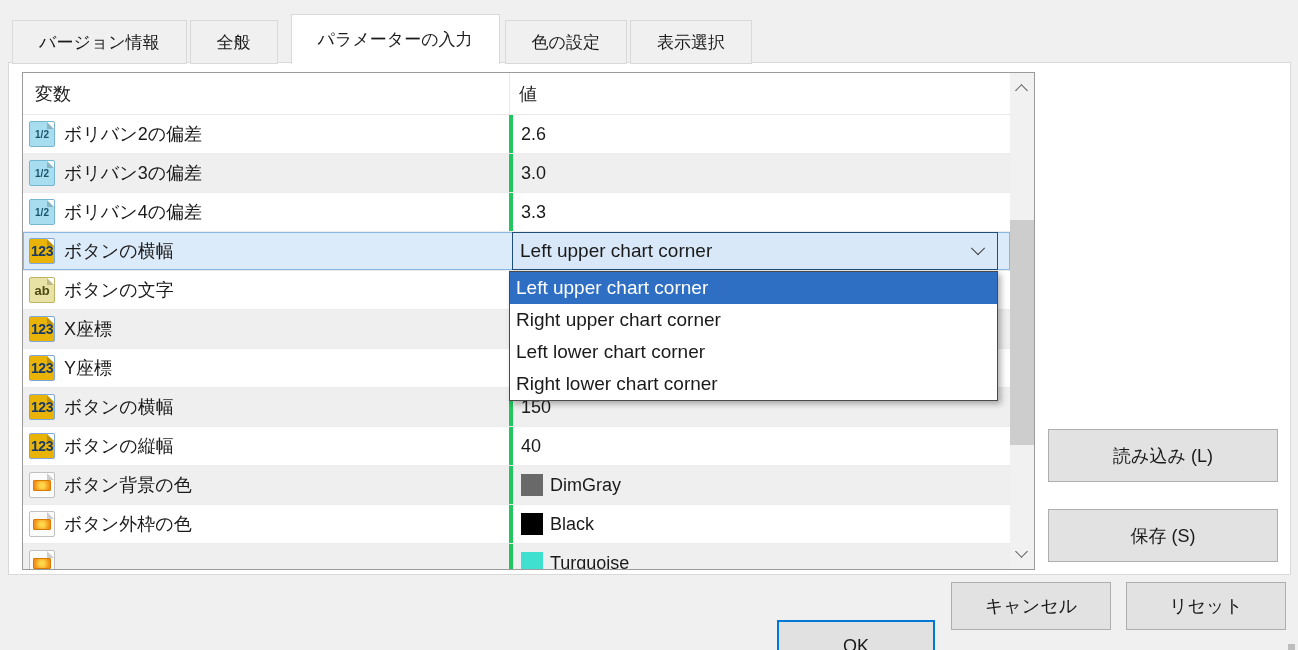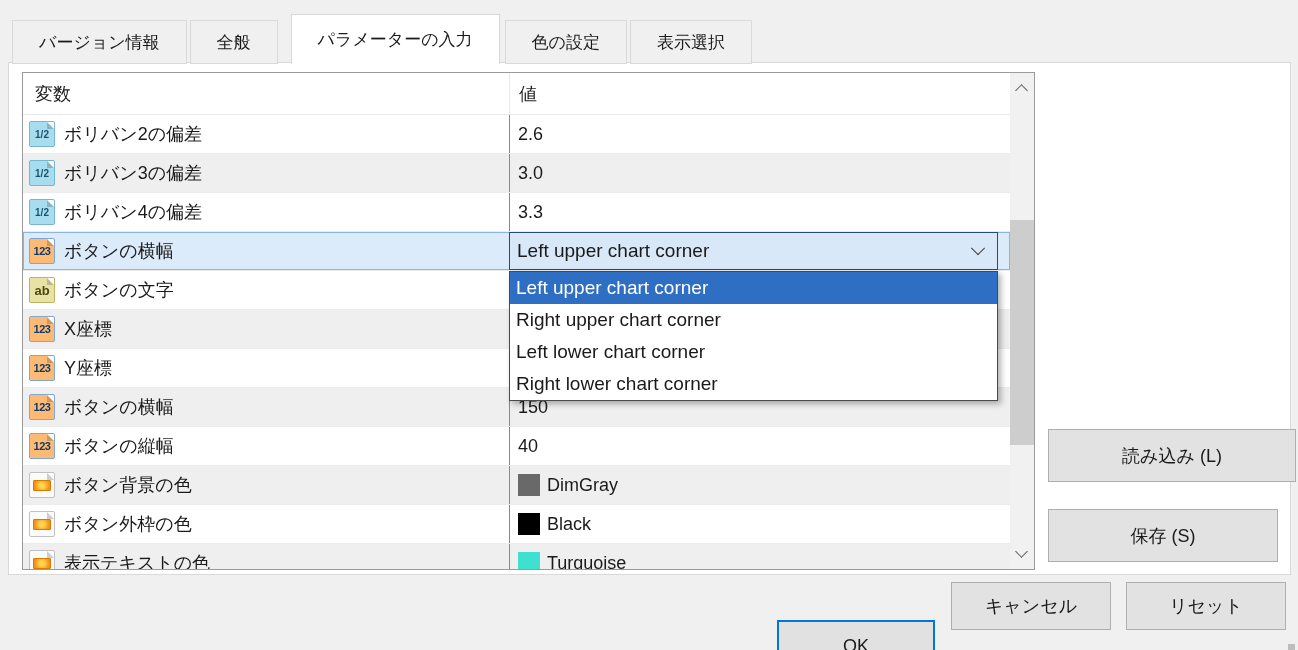--- a/index.html
+++ b/index.html
@@ -35,33 +35,33 @@
     background:#ffffff; border:1px solid #9b9b9b; overflow:hidden; z-index:2;
   }
   .thead { display:flex; height:42px; width:987px; border-bottom:1px solid #e8e8e8; font-size:18px; }
   .hvar { width:486px; padding-left:12px; display:flex; align-items:center; }
   .hval { flex:1; padding-left:9px; border-left:1px solid #e8e8e8; display:flex; align-items:center; }
 
   .trow { display:flex; height:39px; width:987px; border-bottom:1px solid #ececec; background:#ffffff; }
   .trow.alt { background:#efefef; }
   .trow.sel { background:#dcebf9; box-shadow:inset 0 0 0 1px #8ab6e3; }
   .lcell { width:486px; padding-left:6px; display:flex; align-items:center; gap:9px; font-size:18px; }
-  .vcell { flex:1; border-left:1px solid #22c55e; padding-left:8px; display:flex; align-items:center; gap:7px; position:relative; font-size:18px; }
+  .vcell { flex:1; border-left:4px solid #22c55e; padding-left:8px; display:flex; align-items:center; gap:7px; position:relative; font-size:18px; }
   .trow.sel .vcell { border-left-color:transparent; }
 
   
   .picon {
     width:26px; height:26px; border-radius:2px; flex:none; position:relative;
     display:flex; align-items:center; justify-content:center;
     font-weight:bold; overflow:hidden;
   }
   .picon::after { content:""; position:absolute; top:0; right:0; width:0; height:0;
     border-top:7px solid #fdfdfd; border-left:7px solid rgba(0,0,0,0.18); }
   .picon.double  { background:#a8dcef; border:1px solid #74b6d3; color:#19546e; font-size:10px; }
-  .picon.integer { background:#fdba74; border:1px solid #7fa8d8; color:#173a67; font-size:11px; letter-spacing:-0.5px; }
+  .picon.integer { background:#eab308; border:1px solid #7fa8d8; color:#173a67; font-size:14px; letter-spacing:-0.5px; }
   .picon.string  { background:#e8e2a4; border:1px solid #bdb362; color:#4c4a14; font-size:13px; }
   .picon.color   { background:#fbfbfb; border:1px solid #c0c0c0; }
   .color-chip { width:18px; height:11px; border:1px solid #d57b00; border-radius:1px;
     background:radial-gradient(circle, #ffd54a 25%, #f29018 80%); }
 
   .swatch { width:22px; height:22px; flex:none; }
 
   
   #position-combo {
     position:absolute; left:-1px; top:0; bottom:0; right:12px;
@@ -89,21 +89,21 @@
   .sb-up   { top:13px;  transform:rotate(-135deg); }
   .sb-down { bottom:13px; transform:rotate(45deg); }
   #sb-thumb { position:absolute; left:0; top:147px; width:24px; height:225px; background:#cdcdcd; }
 
   
   .push {
     position:absolute; background:#e2e2e2; border:1px solid #aeaeae;
     display:flex; align-items:center; justify-content:center;
     font-size:18px; z-index:5; cursor:default; white-space:nowrap;
   }
-  #btn-load { left:1048px; top:429px; width:248px; height:53px; }
+  #btn-load { left:1048px; top:429px; width:230px; height:53px; }
   #btn-save { left:1048px; top:509px; width:230px; height:53px; }
   #btn-ok     { left:777px;  top:580px; width:158px; height:52px; border:2px solid #0078d7; background:#e1e1e1; }
   #btn-cancel { left:951px;  top:582px; width:160px; height:48px; }
   #btn-reset  { left:1126px; top:582px; width:160px; height:48px; }
 
   #resize-grip { position:absolute; left:1288px; top:644px; width:7px; height:6px; background:#bdbdbd; z-index:5; }
 </style>
 </head>
 <body>
 
@@ -229,21 +229,20 @@
         <div class="vcell">
           <span class="swatch" style="background: rgb(0, 0, 0);"></span>
           <span>Black</span>
         </div>
       </div>
       <div class="trow alt">
         <div class="lcell">
           <span class="picon color">
             <span class="color-chip"></span>
           </span>
-          <span>表示テキストの色</span>
         </div>
         <div class="vcell">
           <span class="swatch" style="background: rgb(64, 224, 208);"></span>
           <span>Turquoise</span>
         </div>
       </div>
     </div>
   <div id="vscroll">
     <div class="sb-arrow sb-up"></div>
     <div id="sb-thumb"></div>

